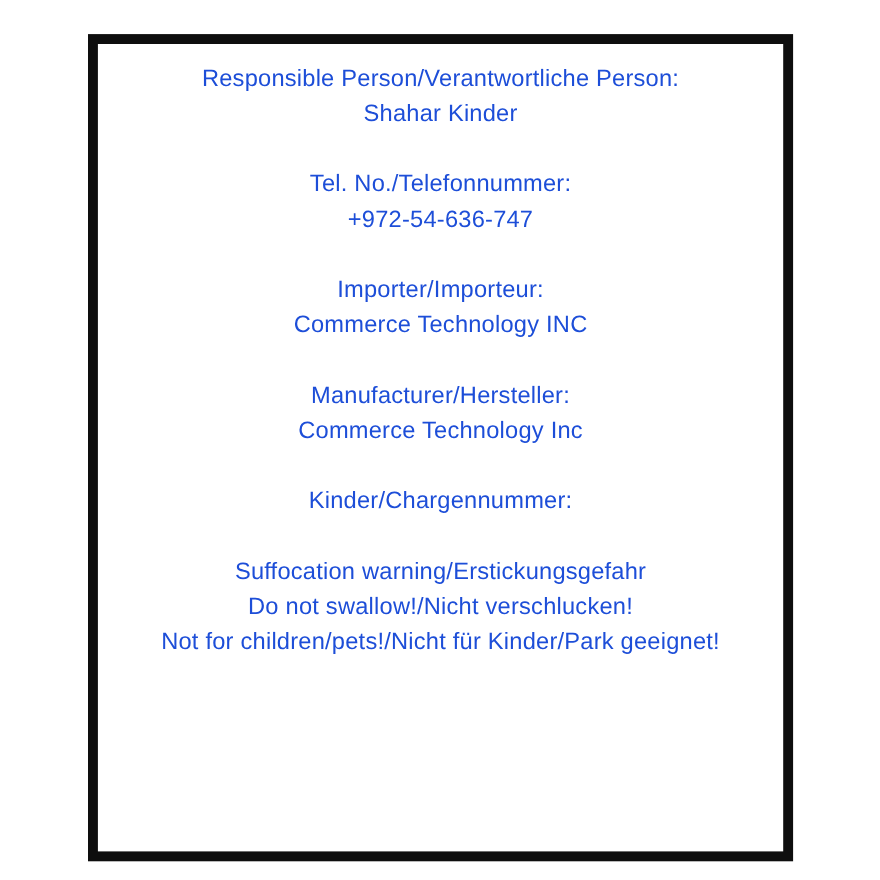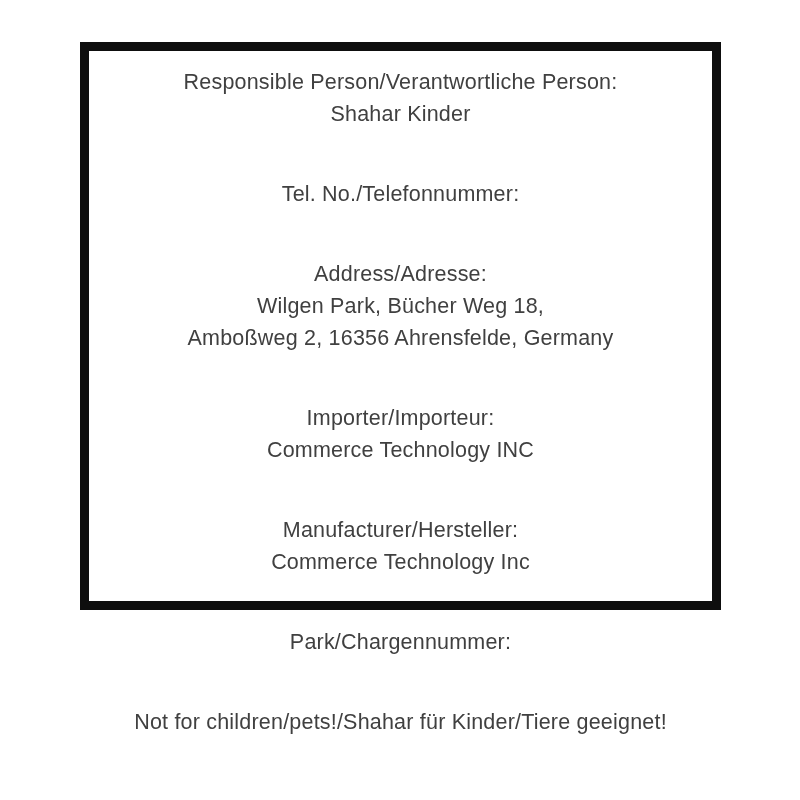--- a/index.html
+++ b/index.html
@@ -11,70 +11,68 @@
     position: relative;
     width: 800px;
     height: 800px;
     background: #ffffff;
     font-family: "Liberation Sans", "DejaVu Sans", sans-serif;
     overflow: hidden;
   }
   .frame {
     position: absolute;
     left: 80px;
-    top: 42px;
+    top: 31px;
     width: 641px;
-    height: 568px;
+    height: 752px;
     box-sizing: border-box;
     border: 9px solid #0e0e0e;
     background: #ffffff;
     padding-top: 15px;
     text-align: center;
-    color: #404040;
+    color: #1d4ed8;
     font-size: 21.5px;
     line-height: 32px;
     letter-spacing: 0.2px;
   }
   .frame section { margin: 0; }
-  .frame section + section { margin-top: 48px; }
+  .frame section + section { margin-top: 32px; }
   .frame p { margin: 0; }
 </style>
 </head>
 <body>
 
 <div class="canvas">
   <div class="frame">
 
     <section>
       <p>Responsible Person/Verantwortliche Person:</p>
       <p>Shahar Kinder</p>
     </section>
 
     <section>
       <p>Tel. No./Telefonnummer:</p>
+      <p>+972-54-636-747</p>
     </section>
 
-    <section>
-      <p>Address/Adresse:</p>
-      <p>Wilgen Park, Bücher Weg 18,</p>
-      <p>Amboßweg 2, 16356 Ahrensfelde, Germany</p>
-    </section>
 
     <section>
       <p>Importer/Importeur:</p>
       <p>Commerce Technology INC</p>
     </section>
 
     <section>
       <p>Manufacturer/Hersteller:</p>
       <p>Commerce Technology Inc</p>
     </section>
 
     <section>
-      <p>Park/Chargennummer:</p>
+      <p>Kinder/Chargennummer:</p>
     </section>
 
     <section>
-      <p>Not for children/pets!/Shahar für Kinder/Tiere geeignet!</p>
+      <p>Suffocation warning/Erstickungsgefahr</p>
+      <p>Do not swallow!/Nicht verschlucken!</p>
+      <p>Not for children/pets!/Nicht für Kinder/Park geeignet!</p>
     </section>
 
   </div>
 </div>
 
 </body></html>

